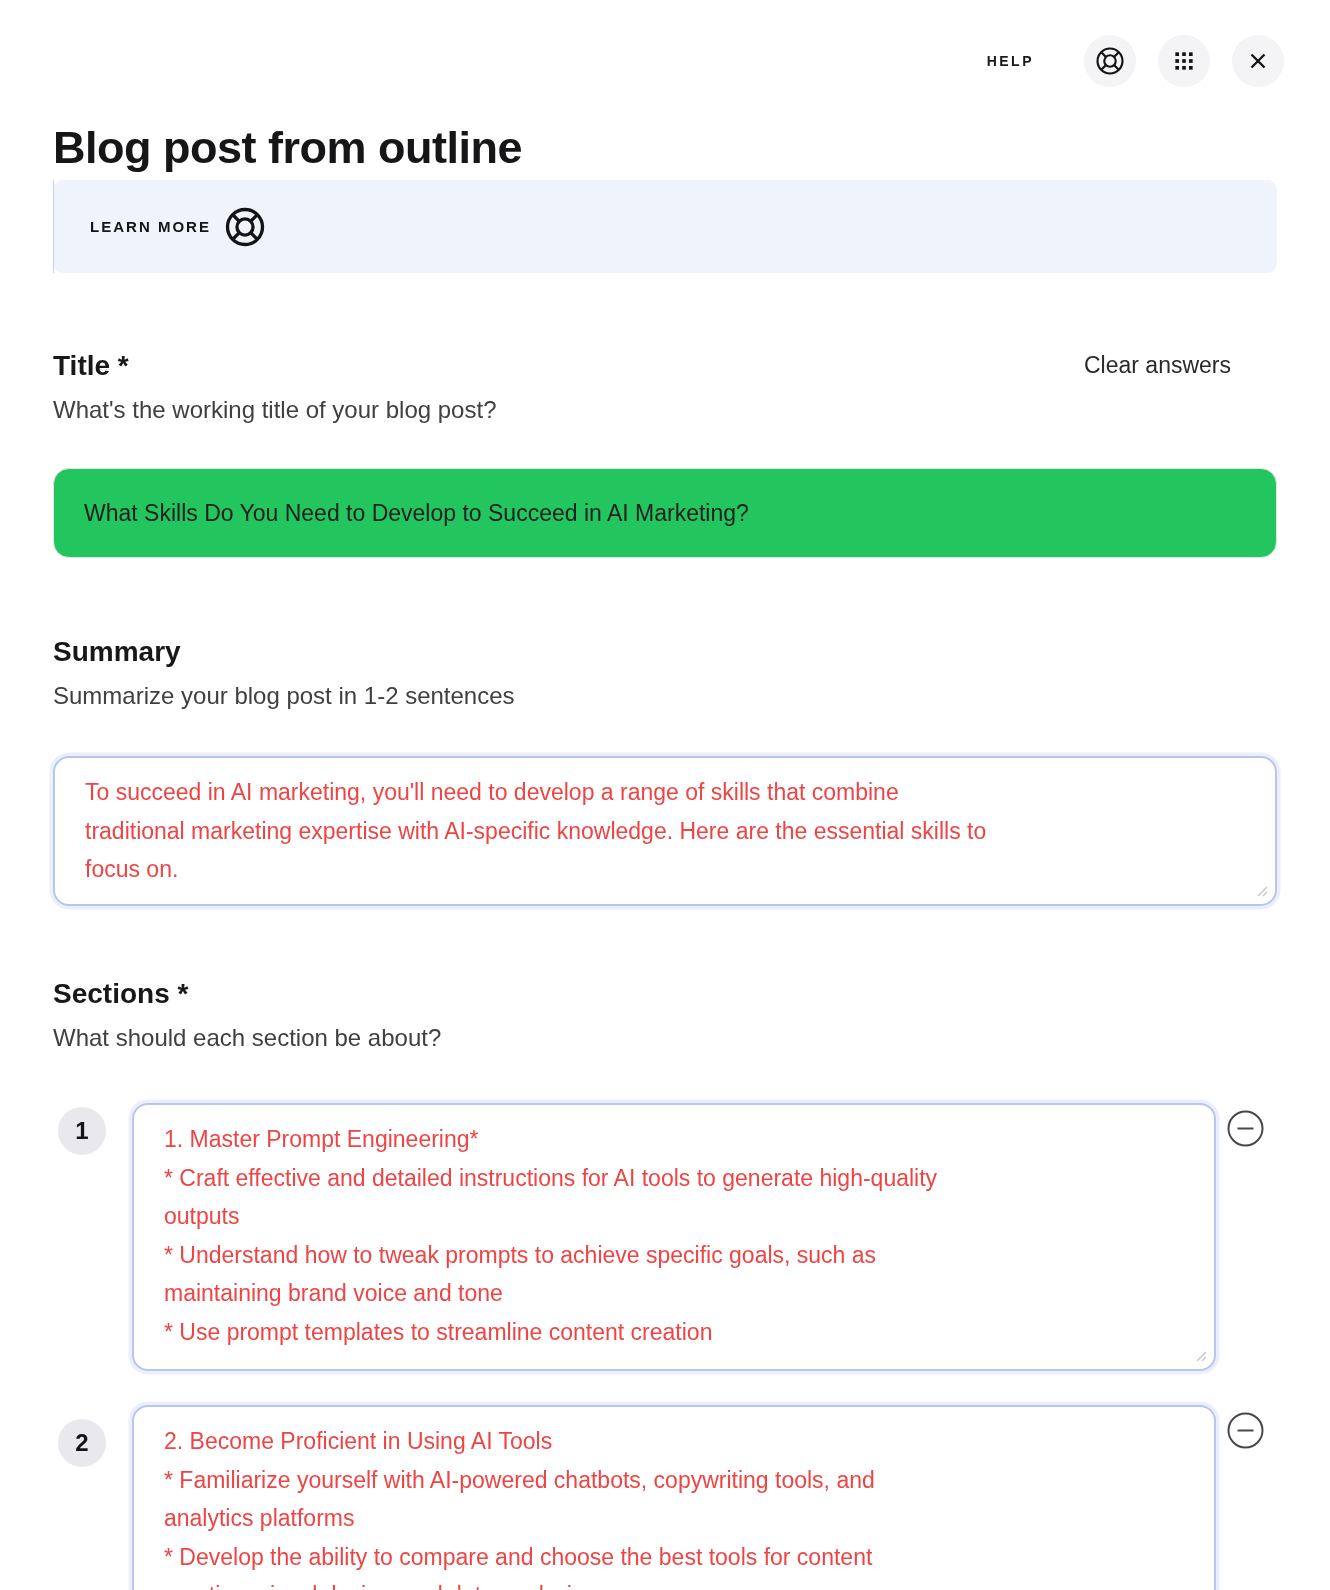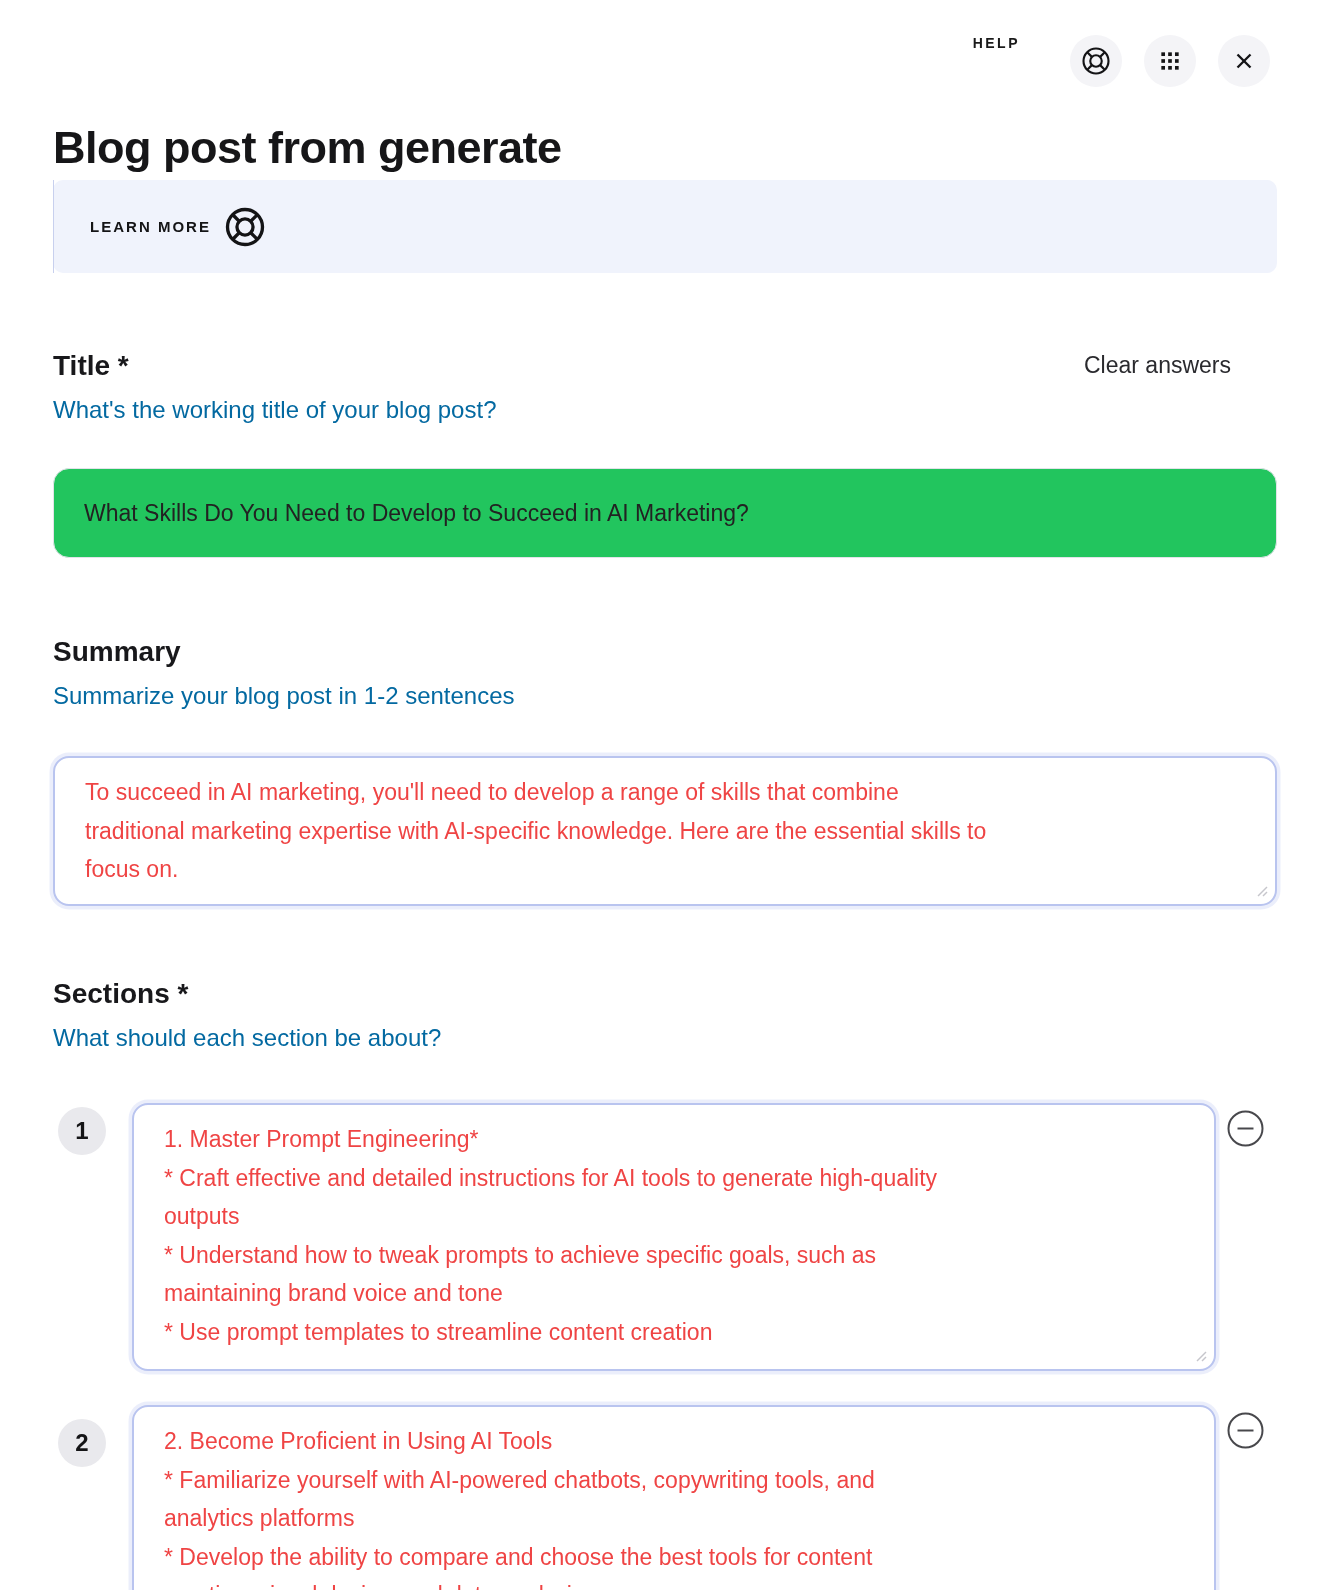--- a/index.html
+++ b/index.html
@@ -5,21 +5,21 @@
   * { box-sizing: border-box; }
   html,body { margin:0; padding:0; }
   body {
     width:1330px; height:1590px; overflow:hidden; position:relative;
     background:#ffffff; color:#1c1c1e;
     font-family:"Liberation Sans", sans-serif;
   }
   .abs { position:absolute; }
 
   
-  .header-actions { top:35px; right:60px; height:52px; display:flex; align-items:flex-start; }
+  .header-actions { top:35px; right:46px; height:52px; display:flex; align-items:center; }
   .help-label { font-size:14px; font-weight:700; letter-spacing:2.5px; color:#1a1a1a; margin-right:28px; cursor:pointer; }
   .icon-circle {
     width:52px; height:52px; border-radius:50%; background:#f4f4f7;
     display:flex; align-items:center; justify-content:center;
     border:none; padding:0; cursor:pointer; margin-left:22px; color:#141416;
   }
 
   
   .page-title { top:92px; left:53px; font-size:45px; font-weight:600; letter-spacing:-0.5px; color:#161618; }
 
@@ -32,21 +32,21 @@
   .banner-right {
     width:249px; border-left:1.5px solid #c8d0ee;
     display:flex; align-items:center; justify-content:center; gap:13px;
     background:transparent; border-top:none; border-right:none; border-bottom:none;
     cursor:pointer; color:#141416; font-family:inherit;
   }
   .learn-more-label { font-size:15px; font-weight:700; letter-spacing:2px; color:#141416; }
 
   
   .field-label { font-size:28px; font-weight:700; color:#18181b; }
-  .field-desc { font-size:24px; color:#0369a1; }
+  .field-desc { font-size:24px; color:#404040; }
   .clear-answers { font-size:23px; color:#2a2a2e; cursor:pointer; }
 
   
   .title-input {
     top:468px; left:53px; width:1224px; height:90px;
     border:1.5px solid #e2e3e9; border-radius:16px;
     padding:0 30px; font-size:23px; color:#222; font-family:inherit;
     outline:none; background:#22c55e;
   }
 
@@ -105,21 +105,21 @@
   <button class="icon-circle">
     <span style="display:flex;">
       <svg width="26" height="26" viewBox="0 0 24 24" fill="none" stroke="currentColor" stroke-width="2.2">
         <line x1="6" y1="6" x2="18" y2="18"></line>
           <line x1="18" y1="6" x2="6" y2="18"></line>
       </svg>
     </span>
   </button>
 </div>
 
-<h1 class="abs page-title">Blog post from generate</h1>
+<h1 class="abs page-title">Blog post from outline</h1>
 
 <div class="abs banner">
   <button class="banner-right">
     <span class="learn-more-label">LEARN MORE</span>
     <span style="display:flex;">
       <svg width="42" height="42" viewBox="0 0 24 24" fill="none" stroke="currentColor" stroke-width="1.9">
         <circle cx="12" cy="12" r="10"></circle>
           <circle cx="12" cy="12" r="4.6"></circle>
         <line x1="5" y1="5" x2="8.7" y2="8.7"></line>
           <line x1="19" y1="5" x2="15.3" y2="8.7"></line>

